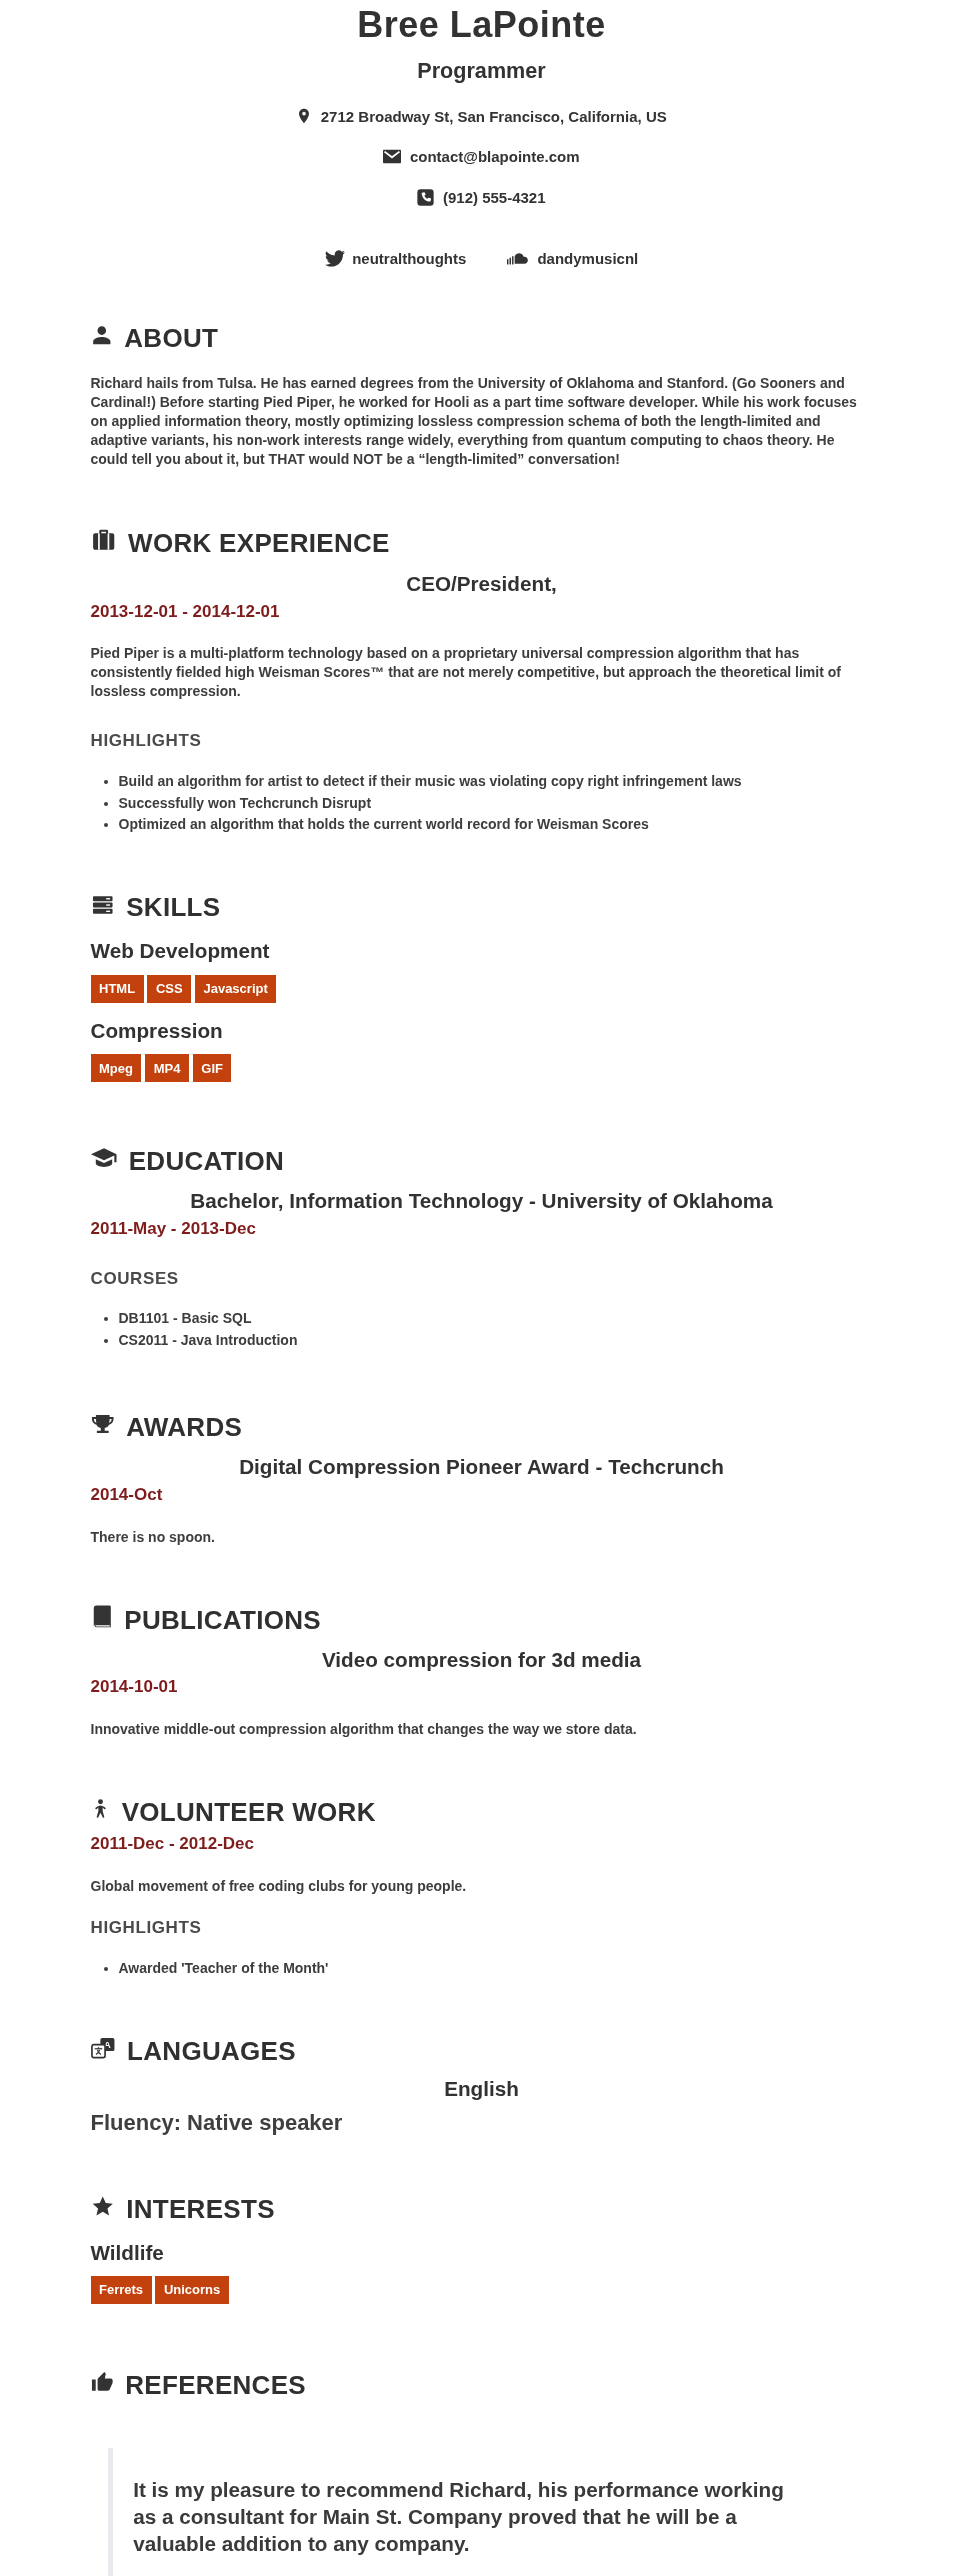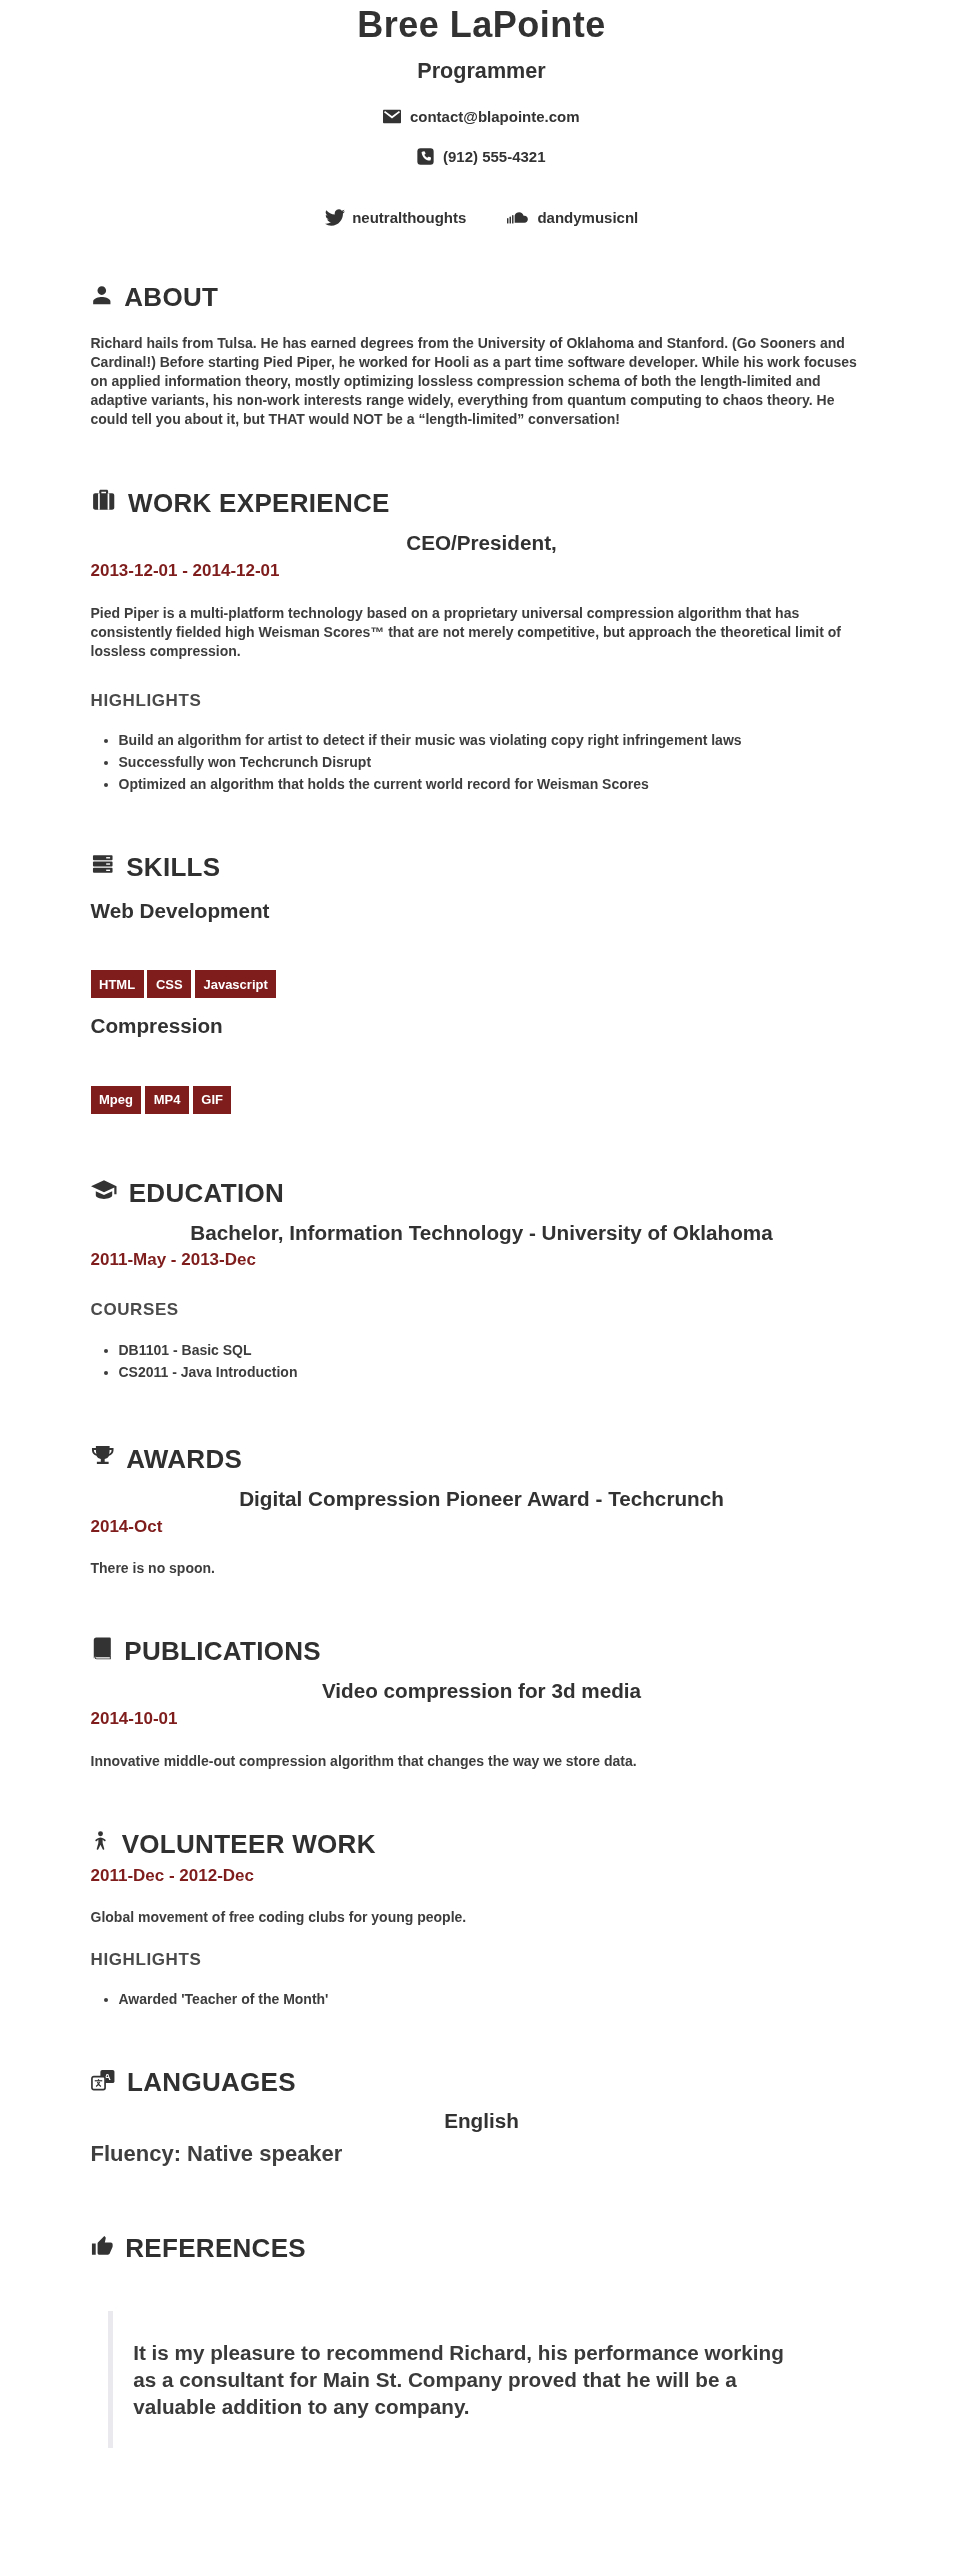--- a/index.html
+++ b/index.html
@@ -41,22 +41,22 @@
   }
   .about-text { margin-top: 20.7px; }
   .sub-label { margin-top: 30px; font-size: 17px; font-weight: bold; color: #4a4a4a; letter-spacing: 0.6px; }
   .bullet-list { margin: 20.7px 0 0; padding-left: 28px; }
   .bullet-list li { font-size: 14px; line-height: 19px; font-weight: bold; color: #3d3d3d; margin-bottom: 2.8px; }
 
   
   .category-title { font-size: 20.7px; font-weight: bold; color: #323232; margin-top: 16px; }
   .tag-row { display: flex; gap: 3.8px; margin-top: 11.3px; }
   .tag {
-    background: #7f1d1d; color: #fff; font-size: 13px; font-weight: bold;
-    padding: 7.5px 8.5px; line-height: 13px; display: inline-block; margin-top: 36px;
+    background: #c2410c; color: #fff; font-size: 13px; font-weight: bold;
+    padding: 7.5px 8.5px; line-height: 13px; display: inline-block;
   }
 
   
   .fluency { font-size: 22px; font-weight: bold; color: #3f3f3f; margin-top: 8.5px; }
 
   
   .reference-quote {
     margin: 47px 0 0 17px;
     border-left: 5.6px solid #e9e9ee;
     padding: 28px 0 28px 20.7px;
@@ -71,20 +71,28 @@
 </head>
 <body>
 
 <div class="page">
   <div class="inner">
 
     <div class="header">
       <h1 class="name">Bree LaPointe</h1>
       <div class="subtitle">Programmer</div>
 
+      <div class="contact-line">
+        <span class="icon">
+          <svg width="16" height="16" viewBox="0 0 24 24" fill="#333">
+            <path d="M12 1C7.9 1 4.5 4.4 4.5 8.5c0 5.6 7.5 14.2 7.5 14.2s7.5-8.6 7.5-14.2C19.5 4.4 16.1 1 12 1zm0 10.2a2.7 2.7 0 1 1 0-5.4 2.7 2.7 0 0 1 0 5.4z"></path>
+          </svg>
+        </span>
+        <span>2712 Broadway St, San Francisco, California, US</span>
+      </div>
 
       <div class="contact-line">
         <span class="icon">
           <svg width="18" height="15" viewBox="0 0 24 20">
             <path fill="#333" d="M1.5 1h21c.8 0 1.5.7 1.5 1.5v15c0 .8-.7 1.5-1.5 1.5h-21C.7 19 0 18.3 0 17.5v-15C0 1.7.7 1 1.5 1z"></path>
             <path d="M2 3.5l10 7.5 10-7.5" fill="none" stroke="#fff" stroke-width="2.4"></path>
           </svg>
         </span>
         <span>contact@blapointe.com</span>
       </div>
@@ -268,20 +276,35 @@
               <path d="M10.6 18.6c-1.7-1.1-3.2-2.8-3.7-5"></path>
             </g>
           </svg>
         </span>
         <span>LANGUAGES</span>
       </h2>
       <h3 class="item-title" style="margin-top:10.3px;">English</h3>
       <div class="fluency">Fluency: Native speaker</div>
     </div>
 
+    <div class="section">
+      <h2 class="section-heading">
+        <span class="icon">
+          <svg width="23.5" height="22.6" viewBox="0 0 24 24" fill="#333">
+            <path d="M12 1.6l3.2 7 7.5.7-5.7 5 1.7 7.4L12 17.8l-6.7 3.9 1.7-7.4-5.7-5 7.5-.7z"></path>
+          </svg>
+        </span>
+        <span>INTERESTS</span>
+      </h2>
+      <div class="category-title">Wildlife</div>
+      <div class="tag-row">
+        <span class="tag">Ferrets</span>
+        <span class="tag">Unicorns</span>
+      </div>
+    </div>
 
     <div class="section" style="margin-top:66px;">
       <h2 class="section-heading">
         <span class="icon">
           <svg width="22.6" height="22.6" viewBox="0 0 24 24" fill="#333">
             <path d="M1 21h4V9H1v12zM23 10c0-1.1-.9-2-2-2h-6.31l.95-4.57.03-.32c0-.41-.17-.79-.44-1.06L14.17 1 7.59 7.59C7.22 7.95 7 8.45 7 9v10c0 1.1.9 2 2 2h9c.83 0 1.54-.5 1.84-1.22l3.02-7.05c.09-.23.14-.47.14-.73v-2z"></path>
           </svg>
         </span>
         <span>REFERENCES</span>
       </h2>

